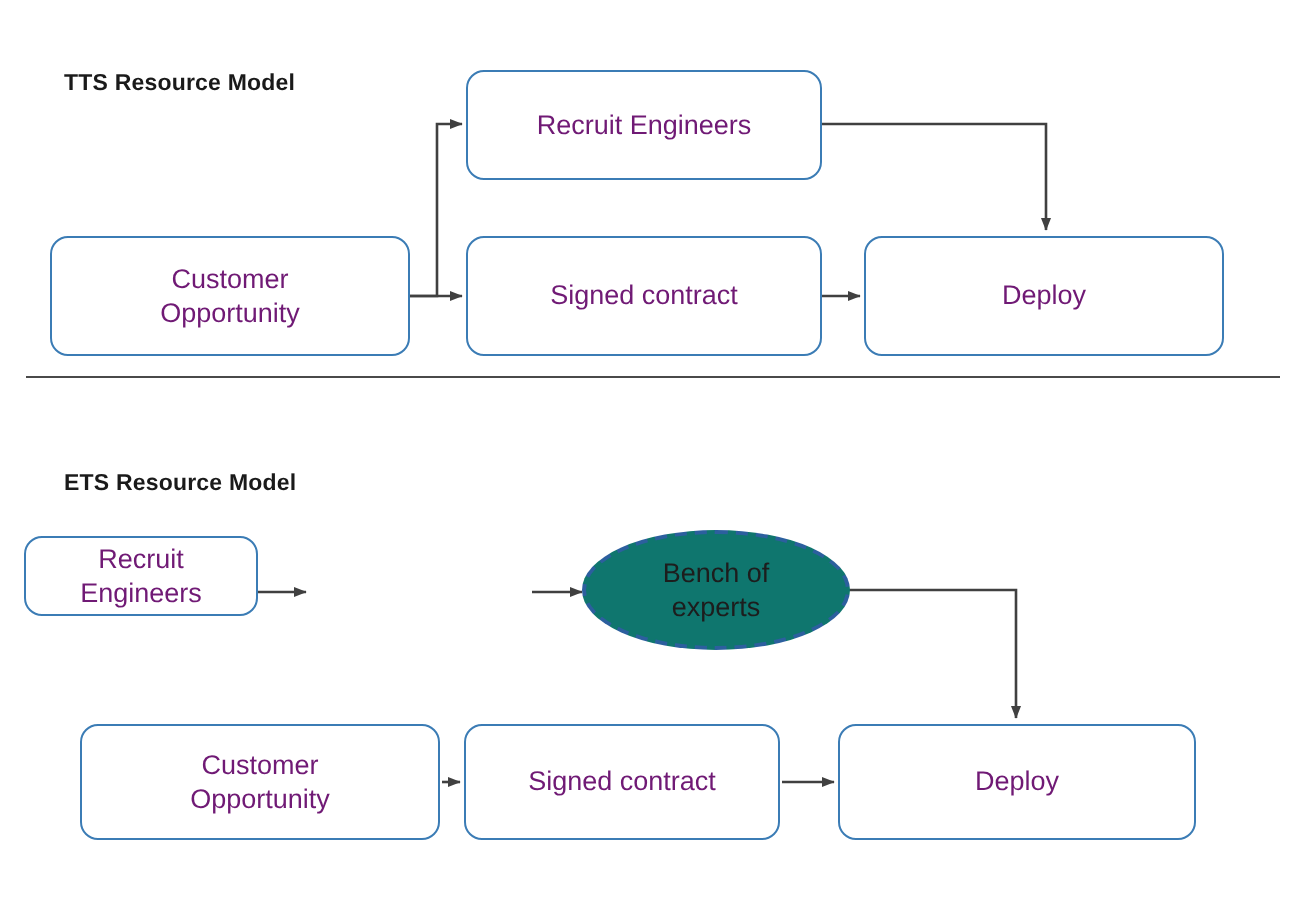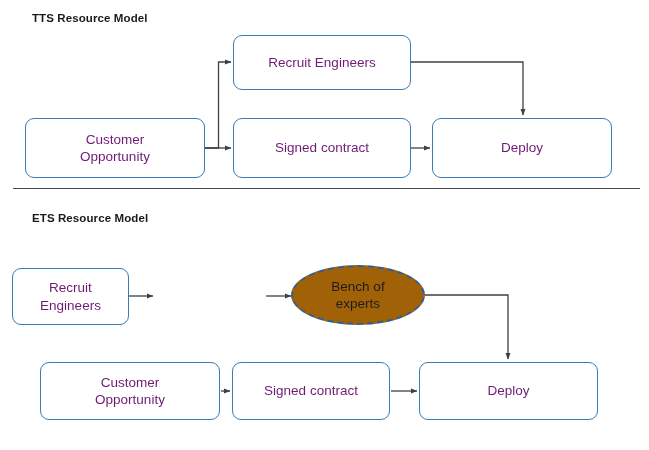--- a/index.html
+++ b/index.html
@@ -26,20 +26,21 @@
     height: 450px;
   }
   .section-title {
     position: absolute;
     font-family: "Liberation Sans", sans-serif;
     font-weight: bold;
     font-size: 11.5px;
     color: #1a1a1a;
     letter-spacing: 0.1px;
     white-space: nowrap;
+    margin-top: 24px;
   }
   #title-tts { left: 32px; top: 12px; }
   #title-ets { left: 32px; top: 212px; }
 
   .node {
     position: absolute;
     box-sizing: border-box;
     background: #ffffff;
     border: 1.6px solid #3b7cb5;
     border-radius: 9px;
@@ -53,21 +54,21 @@
     line-height: 1.28;
     padding: 2px 6px;
   }
   .node-label {
     display: block;
     white-space: pre-line;
   }
   .ellipse-node {
     position: absolute;
     box-sizing: border-box;
-    background: #a16207;
+    background: #0f766e;
     border: 2px dashed #2c5f9e;
     border-radius: 50%;
     display: flex;
     align-items: center;
     justify-content: center;
     text-align: center;
     font-family: "Liberation Sans", sans-serif;
     font-size: 13.5px;
     color: #1d1d1d;
     line-height: 1.28;
@@ -145,21 +146,21 @@
   </div>
 
   <div class="node" style="left:233px; top:118px; width:178px; height:60px;">
     <span class="node-label">Signed contract</span>
   </div>
 
   <div class="node" style="left:432px; top:118px; width:180px; height:60px;">
     <span class="node-label">Deploy</span>
   </div>
 
-  <div class="node" style="left:12px; top:268px; width:117px; height:57px;">
+  <div class="node" style="left:12px; top:268px; width:117px; height:40px;">
     <span class="node-label">Recruit
 Engineers</span>
   </div>
 
 
   <div class="ellipse-node" style="left:291px; top:265px; width:134px; height:60px;">
     <span class="node-label">Bench of
 experts</span>
   </div>
 

